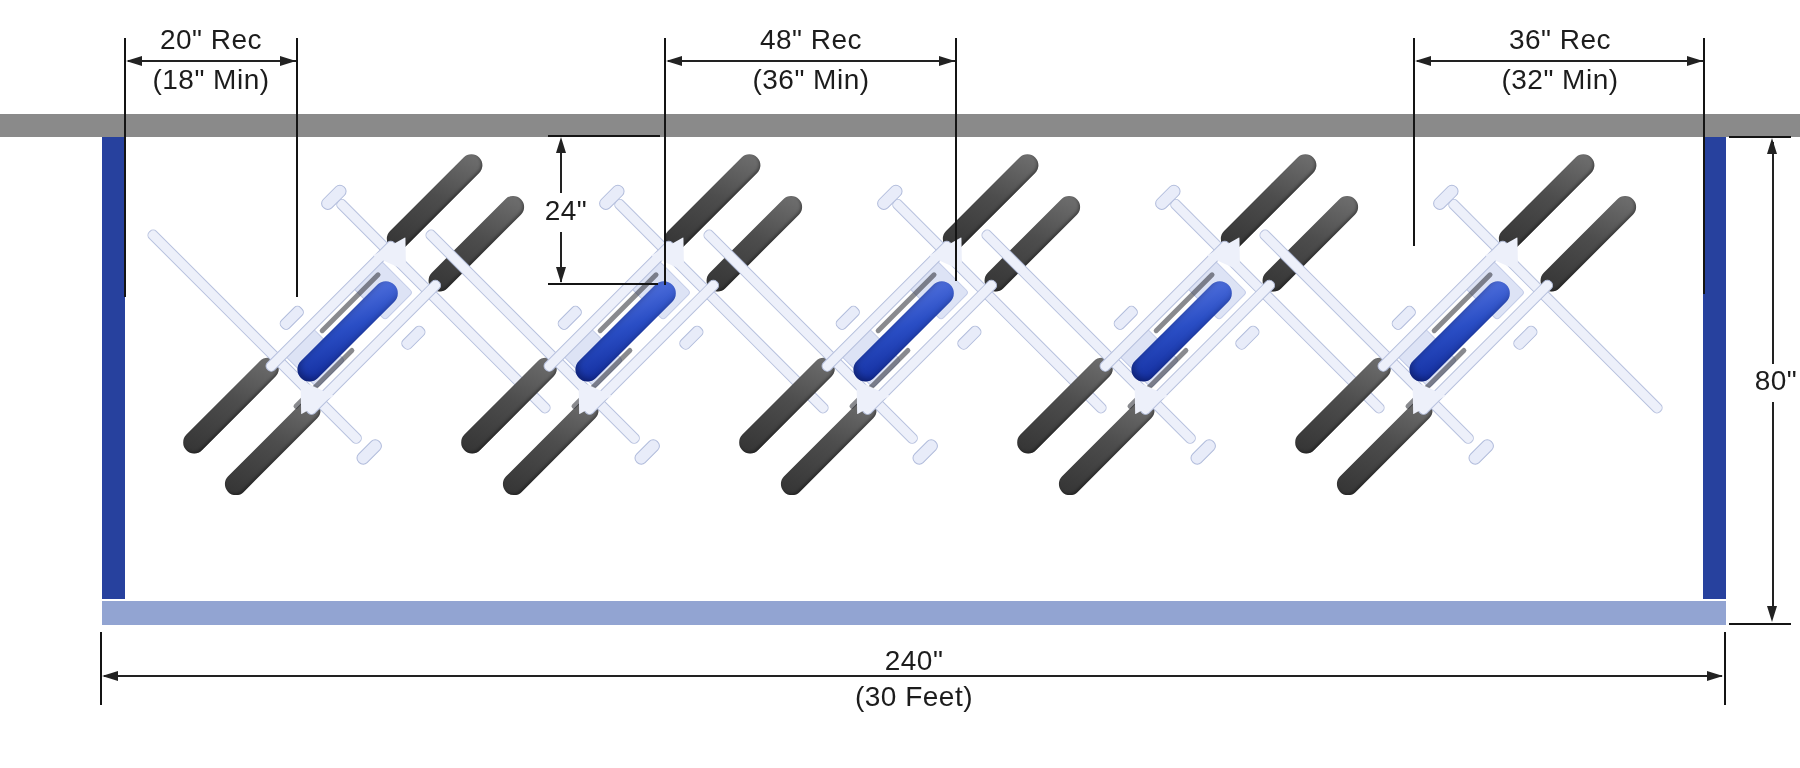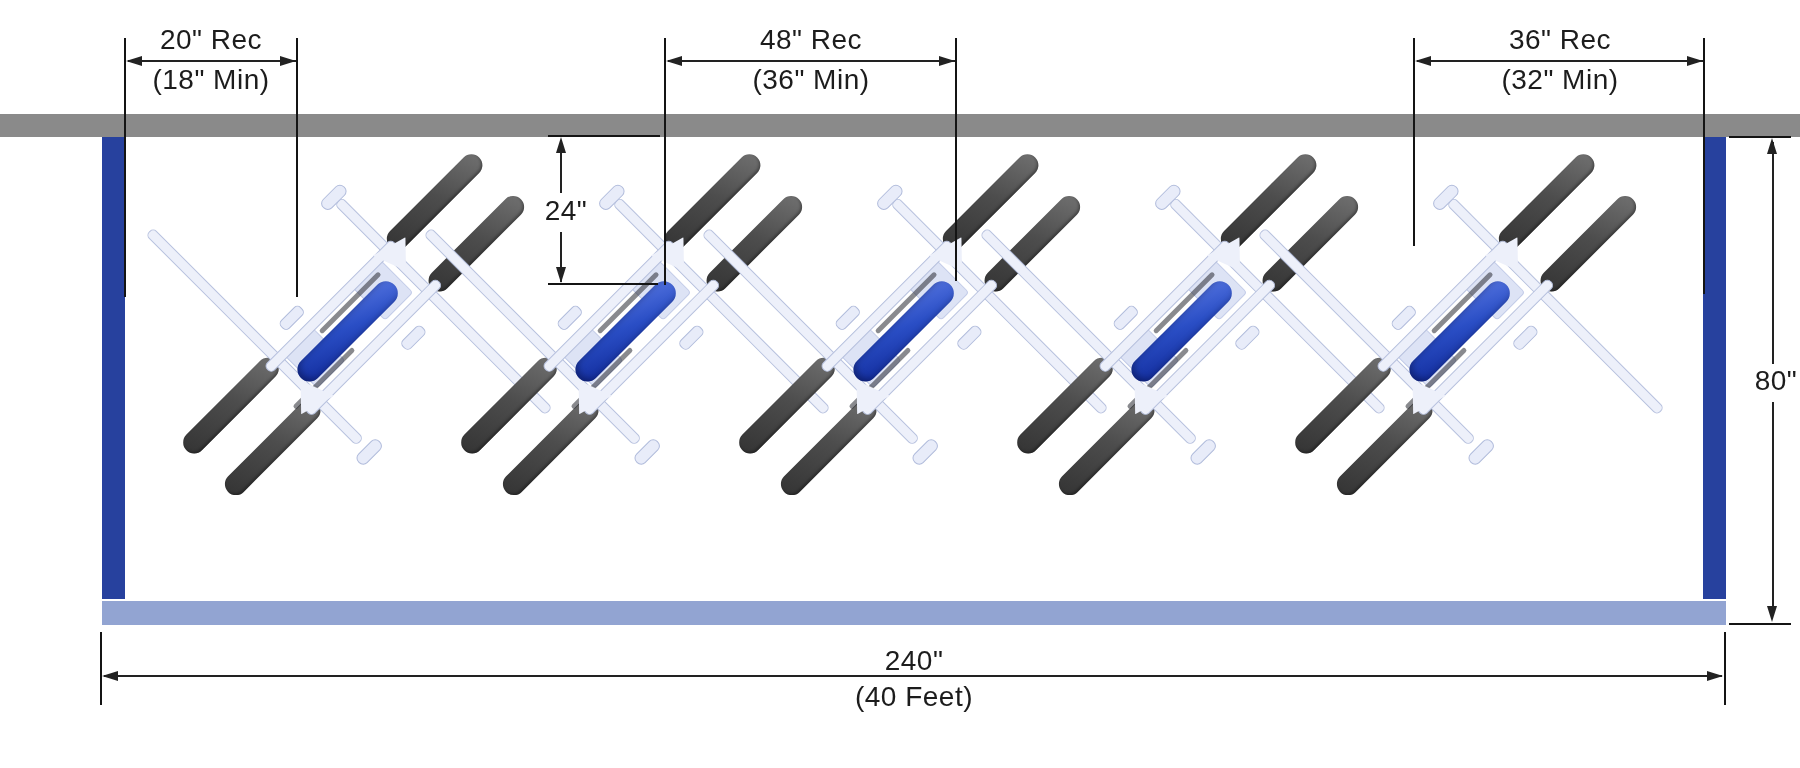--- a/index.html
+++ b/index.html
@@ -222,16 +222,16 @@
     <div class="dlabel" style="left:1776px;top:366px;">80"</div>
   </div>
 
   <div>
     <div class="ext" style="left:100px;top:632px;height:73px;"></div>
     <div class="ext" style="left:1724px;top:632px;height:73px;"></div>
     <div class="dline-h" style="left:104px;top:675px;width:1618px;"></div>
     <div class="ah ah-l" style="left:102px;top:671px;"></div>
     <div class="ah ah-r" style="left:1707px;top:671px;"></div>
     <div class="dlabel" style="left:914px;top:646px;">240"</div>
-    <div class="dlabel" style="left:914px;top:682px;">(40 Feet)</div>
+    <div class="dlabel" style="left:914px;top:682px;">(30 Feet)</div>
   </div>
 
 </div>
 
 </body></html>

